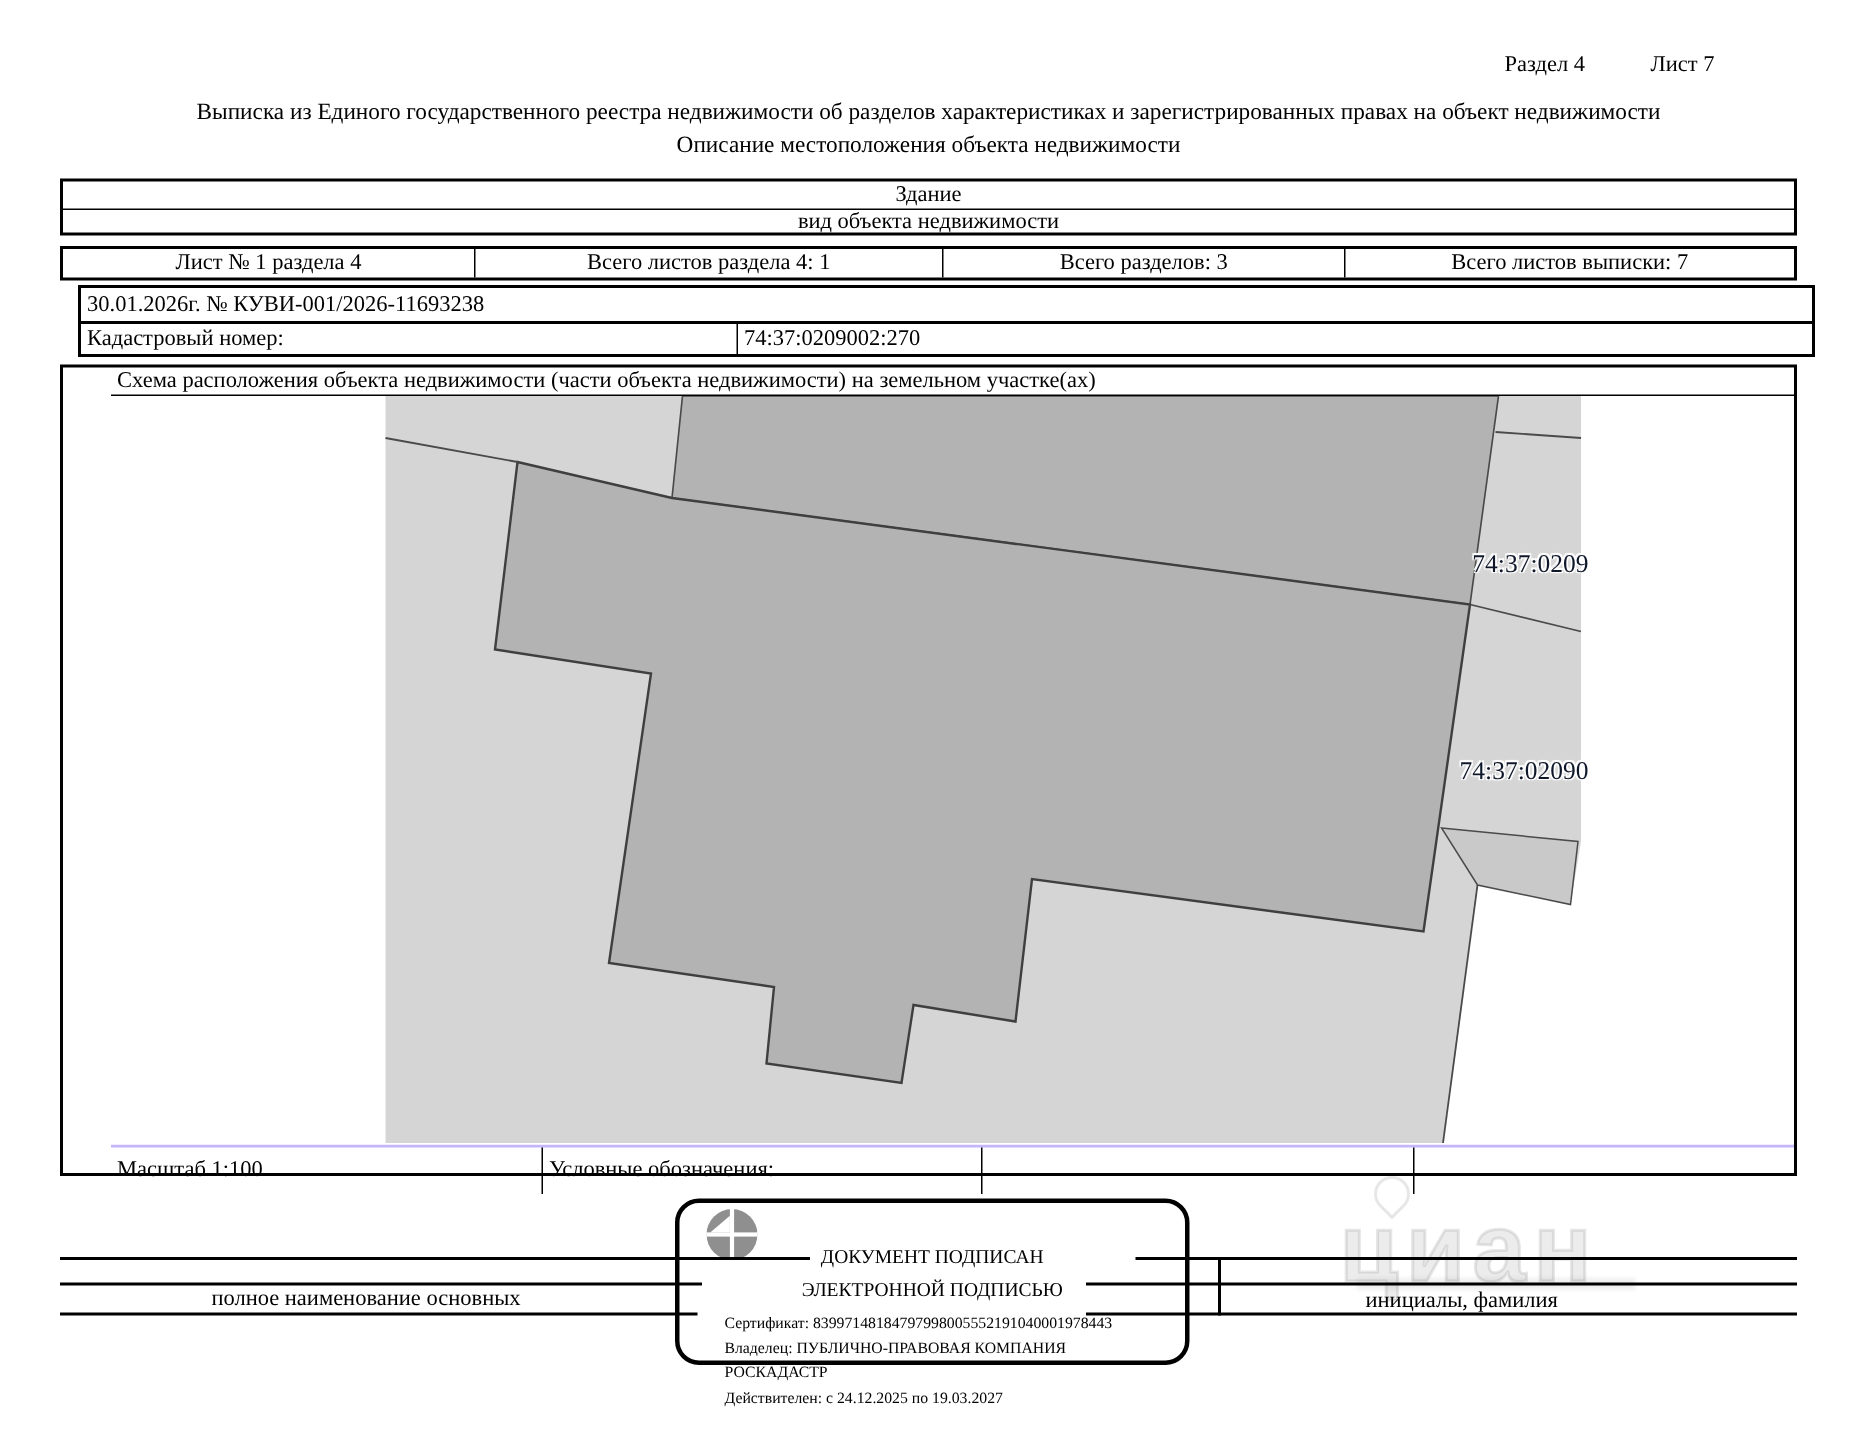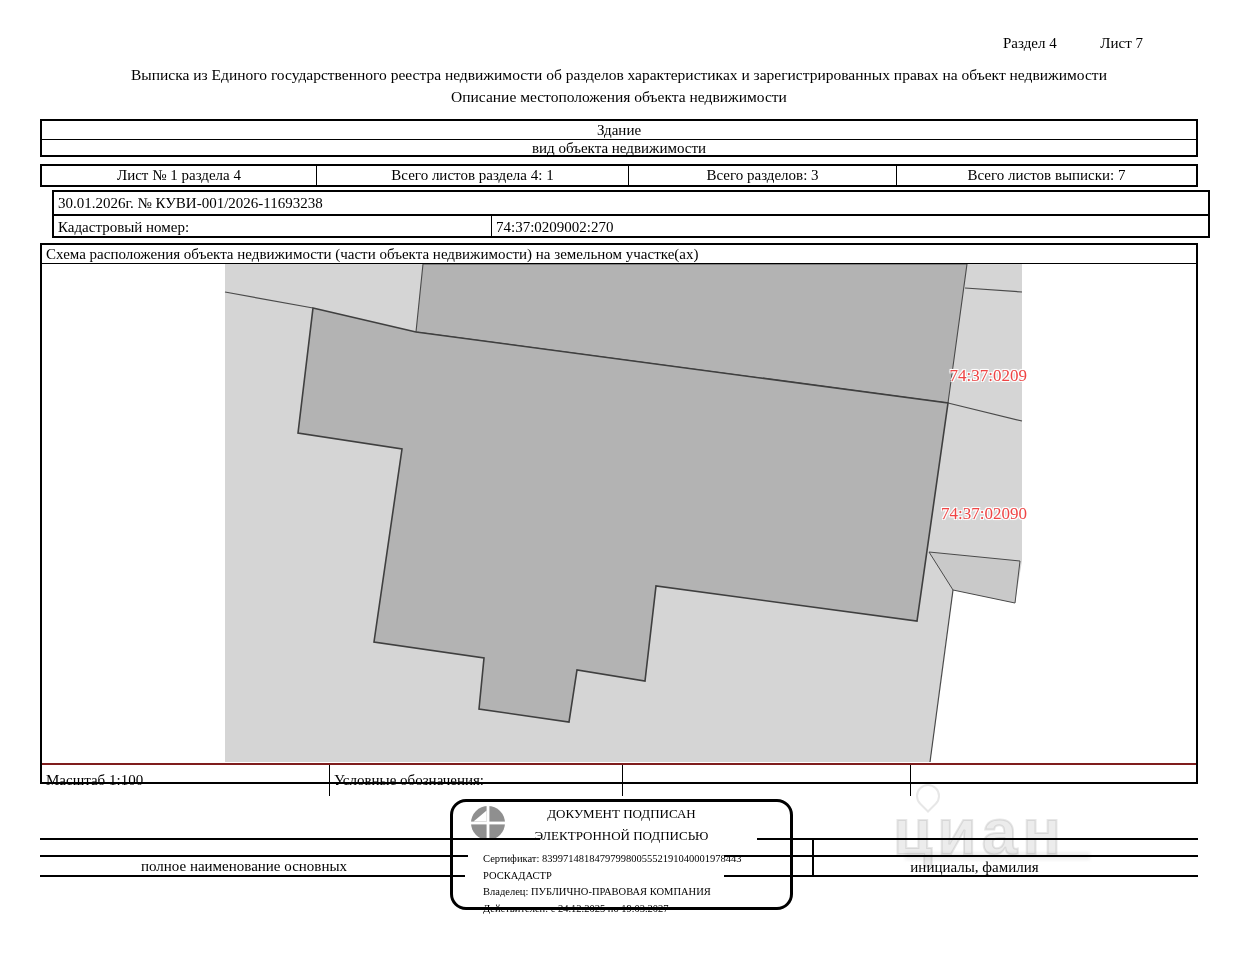--- a/index.html
+++ b/index.html
@@ -4,40 +4,40 @@
 <style>
   html,body{margin:0;padding:0;background:#fff;}
   body{width:1238px;height:957px;position:relative;font-family:"Liberation Serif",serif;color:#000;overflow:hidden;}
   .abs{position:absolute;}
   .center{text-align:center;}
   
   #corner{left:1003px;top:35px;width:140px;display:flex;justify-content:space-between;font-size:15px;}
   #title{left:40px;top:64px;width:1158px;font-size:15.5px;line-height:22px;}
   
   .frame{border:2px solid #000;box-sizing:border-box;background:#fff;}
-  .row{display:flex;align-items:flex-start;box-sizing:border-box;}
+  .row{display:flex;align-items:center;box-sizing:border-box;}
   .cellc{display:flex;align-items:center;justify-content:center;box-sizing:border-box;font-size:15px;}
   .celll{display:flex;align-items:center;box-sizing:border-box;font-size:15px;padding-left:4px;}
   .vline{border-left:1px solid #000;}
   .hline{border-top:1px solid #000;}
   
   #tableA{left:40px;top:119px;width:1158px;height:38px;}
   #tableA .r{height:17px;justify-content:center;}
   
   #tableB{left:40px;top:164px;width:1158px;height:23px;}
   #tableB .cellc{height:100%;}
   
   #tableC{left:40px;top:190px;width:1158px;height:48px;margin-left:12px;}
   #tableC .row{height:22px;}
   
-  #tableD{left:40px;top:243px;width:1158px;height:541px;}
+  #tableD{left:40px;top:243px;width:1158px;height:541px;padding-left:32px;}
   #schemeHeader{height:19px;border-bottom:1.5px solid #000;}
   #drawing{position:relative;width:100%;height:499px;background:#fff;}
-  #schemeFooter{height:33px;border-top:2px solid #7f1d1d;}
-  .maplabel{position:absolute;font-size:17px;color:#ef4444;text-align:right;
+  #schemeFooter{height:33px;border-top:2px solid #c4b5fd;}
+  .maplabel{position:absolute;font-size:17px;color:#0f172a;text-align:right;
     text-shadow:-1px -1px 0 #fff,1px -1px 0 #fff,-1px 1px 0 #fff,1px 1px 0 #fff,0 0 3px #fff;}
   
   .sigline{left:40px;width:1158px;height:2px;background:#000;z-index:2;}
   #sigdiv{left:812px;top:838px;width:2px;height:39px;background:#000;z-index:2;}
   .sigcap{font-size:15px;z-index:2;}
   
   #wm{left:893px;top:795px;z-index:1;font-family:"Liberation Sans",sans-serif;font-weight:bold;
       font-size:64px;letter-spacing:5px;color:rgba(120,120,120,0.14);-webkit-text-stroke:2px rgba(120,120,120,0.18);}
   #wmpin{left:916px;top:784px;width:20px;height:20px;border:2px solid rgba(120,120,120,0.18);
       border-radius:50% 50% 50% 0;transform:rotate(-45deg);z-index:1;}
@@ -128,25 +128,25 @@
 
 <div class="abs" id="stamp">
   <div id="stampLogo">
     <svg width="34" height="34" viewBox="0 0 34 34">
       <circle cx="17" cy="17" r="17" fill="#8f8f8f"></circle>
       <rect x="15.6" y="0" width="2.8" height="34" fill="#fff"></rect>
       <rect x="0" y="15.6" width="34" height="2.8" fill="#fff"></rect>
       <polygon points="2.5,15.6 15.6,15.6 15.6,4.5" fill="#fff"></polygon>
     </svg>
   </div>
-  <div class="big" style="margin-top:4px;">ДОКУМЕНТ ПОДПИСАН</div>
+  <div class="big" style="margin-top:28px;">ДОКУМЕНТ ПОДПИСАН</div>
   <div class="big" style="margin-top:6px;">ЭЛЕКТРОННОЙ ПОДПИСЬЮ</div>
   <div class="small" style="margin-top:7px;">Сертификат: 83997148184797998005552191040001978443</div>
+  <div class="small">Владелец: ПУБЛИЧНО-ПРАВОВАЯ КОМПАНИЯ</div>
   <div class="small">РОСКАДАСТР</div>
-  <div class="small">Владелец: ПУБЛИЧНО-ПРАВОВАЯ КОМПАНИЯ</div>
   <div class="small">Действителен: с 24.12.2025 по 19.03.2027</div>
 </div>
 
 <div class="abs stub" style="left:452px;top:838px;width:88px;"></div>
 <div class="abs stub" style="left:757px;top:838px;width:34px;"></div>
 <div class="abs stub" style="left:452px;top:855px;width:16px;"></div>
 <div class="abs stub" style="left:724px;top:855px;width:67px;"></div>
 <div class="abs stub" style="left:452px;top:875px;width:13px;"></div>
 <div class="abs stub" style="left:724px;top:875px;width:67px;"></div>
 

